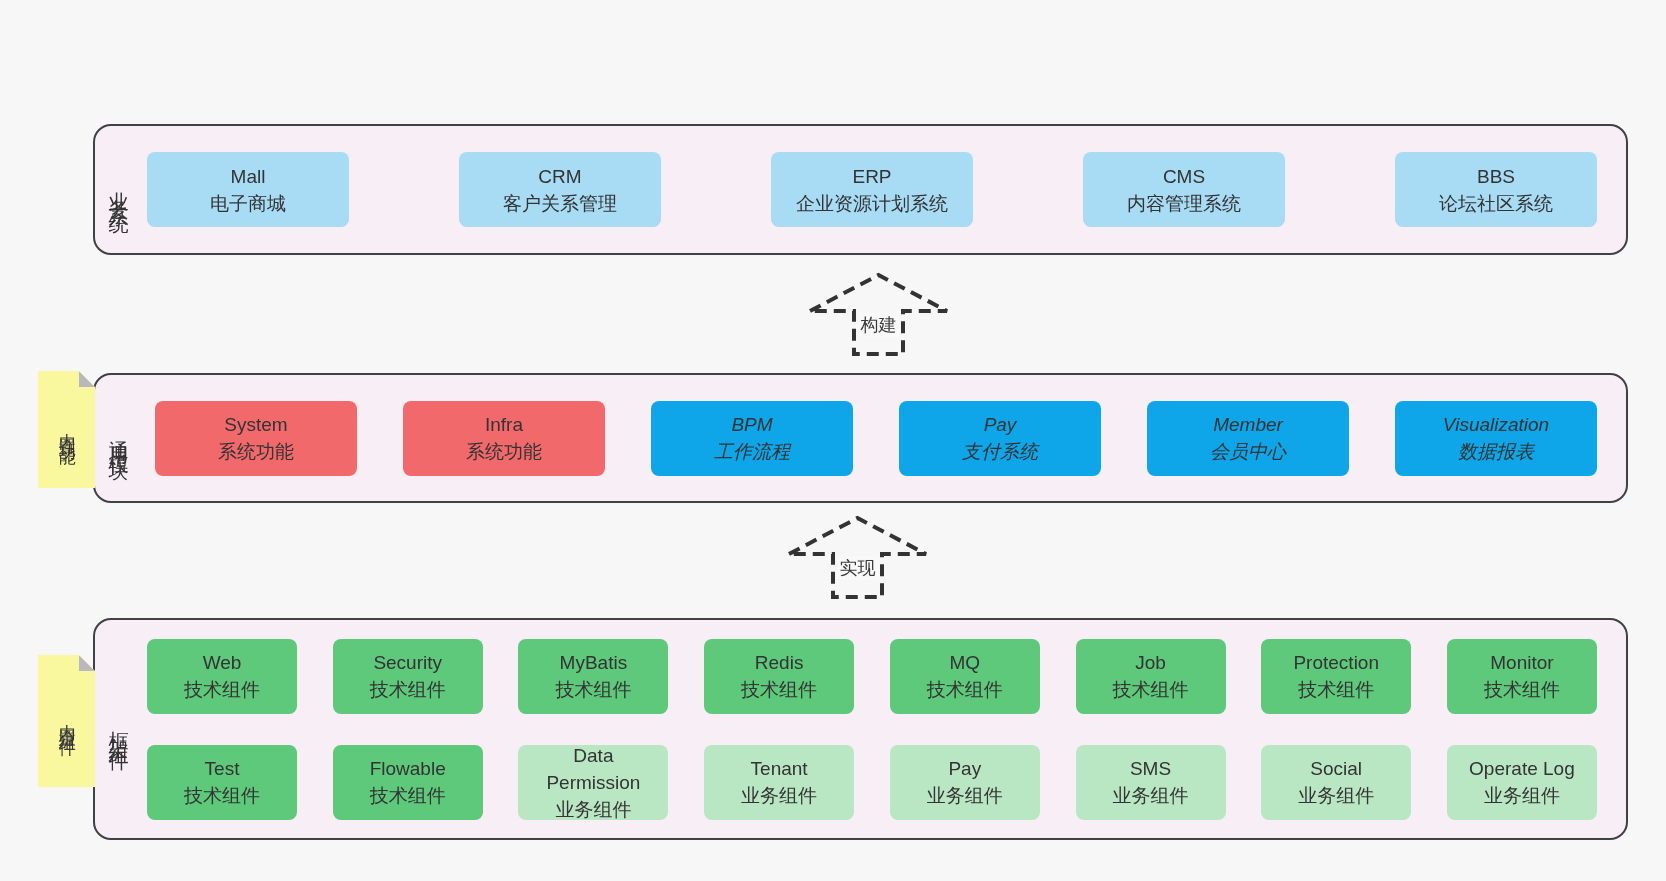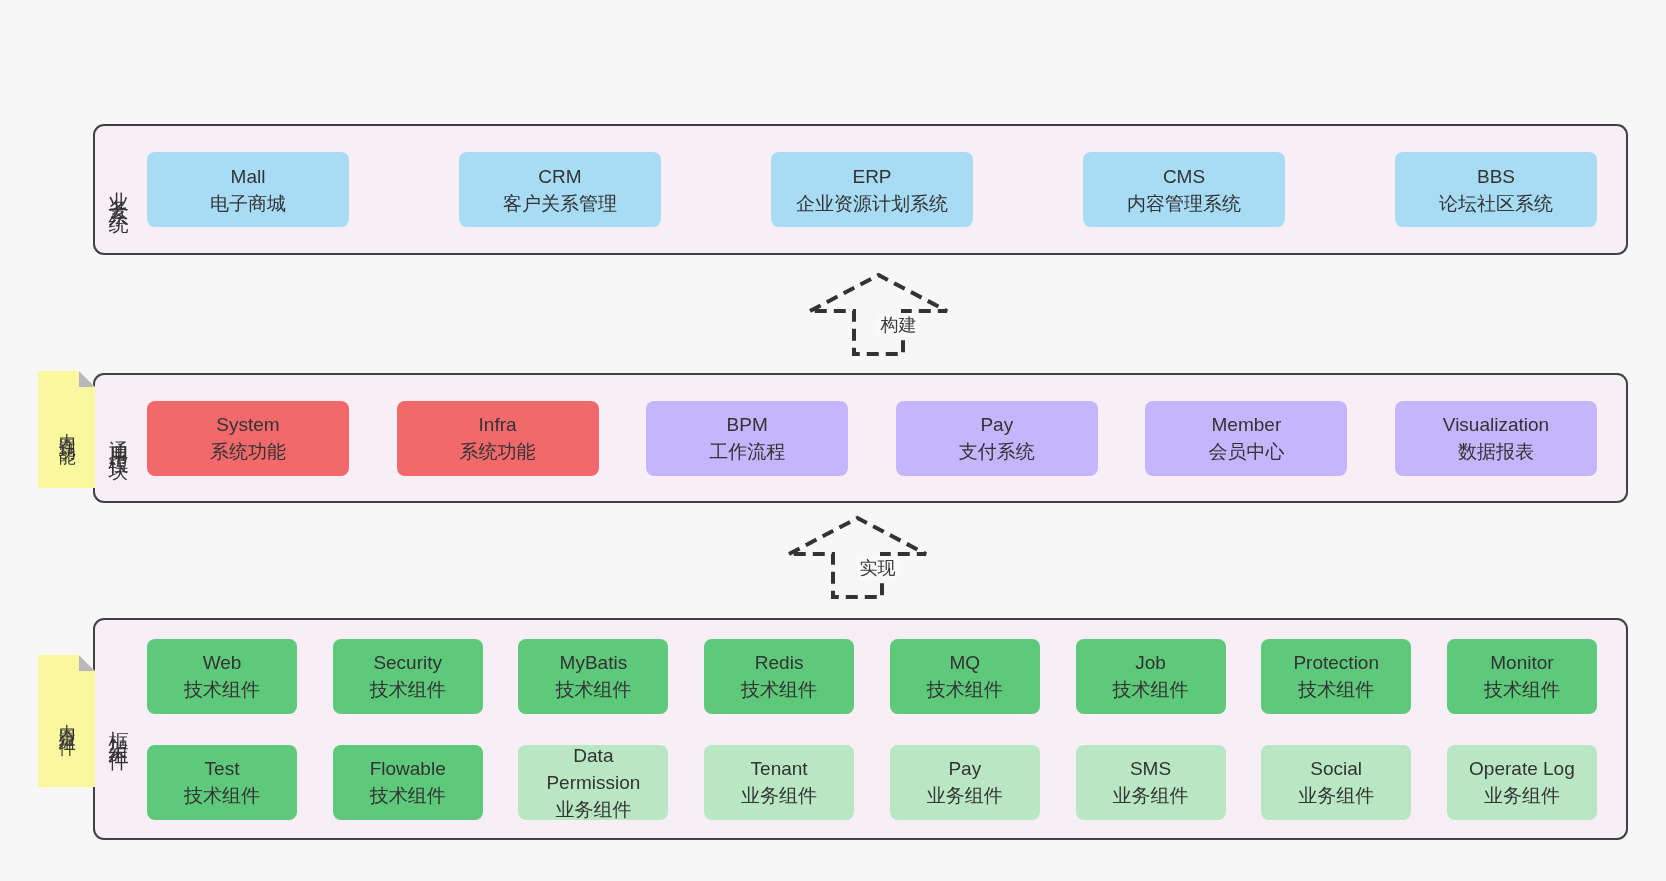--- a/index.html
+++ b/index.html
@@ -3,57 +3,57 @@
 <meta charset="utf-8">
 <style>
   * { margin:0; padding:0; box-sizing:border-box; }
   html,body { background:#f7f7f7; }
   body { font-family:"Liberation Sans","DejaVu Sans",sans-serif; color:#3a3a3a; }
   .canvas { position:relative; width:1666px; height:881px; background:#f7f7f7; overflow:hidden; }
 
   
   .layer {
     position:absolute; left:93px; width:1535px;
-    background:#f7eef6; border:2px solid #414145; border-radius:11px;
+    background:#f7eef6; border:2px solid #414145; border-radius:18px;
     display:flex; align-items:center;
   }
   .layer-business  { top:124px; height:131px; }
-  .layer-modules   { top:373px; height:130px; }
+  .layer-modules   { top:373px; height:130px;gap:8px; }
   .layer-framework { top:618px; height:222px; }
 
   .vlabel {
     writing-mode:vertical-rl; text-orientation:upright;
     font-size:20px; letter-spacing:7px; color:#333;
     margin-left:12px; flex:0 0 auto; line-height:1.2;
   }
 
   .boxes-area { flex:1; display:flex; flex-direction:column; justify-content:center; gap:31px; margin:0 29px 0 16px; }
   .box-row { display:flex; justify-content:space-between; }
 
   .box {
     height:75px; border-radius:8px;
     display:flex; flex-direction:column; align-items:center; justify-content:center;
     text-align:center; font-size:19px; line-height:27px; color:#333;
   }
   .box-w { width:202px; }
   .box-n { width:150px; padding:0 6px; }
   .blue  { background:#a7dcf4; }
   .red   { background:#f2696c; }
-  .pink  { background:#c4b5fd; }
+  .pink  { background:#0ea5e9;font-style:italic; }
   .green { background:#5ec87b; }
   .lgreen{ background:#b9e7c3; }
 
   
   .arrow { position:absolute; width:143px; height:86px; }
   .arrow-build     { left:807px; top:272px; }
   .arrow-implement { left:786px; top:515px; }
   .arrow svg { position:absolute; left:0; top:0; }
   .arrow-label {
     position:absolute; left:50%; top:41px; transform:translateX(-50%);
-    background:#f9f9f9; padding:0 3px; font-size:18px; color:#3a3a3a; white-space:nowrap;margin-left:20px;
+    background:#f9f9f9; padding:0 3px; font-size:18px; color:#3a3a3a; white-space:nowrap;
   }
 
   
   .note {
     position:absolute; left:38px; width:57px; background:#f9f89e; z-index:5;
     clip-path:polygon(0 0, calc(100% - 16px) 0, 100% 16px, 100% 100%, 0 100%);
     display:flex; align-items:center; justify-content:center;
   }
   .note-features   { top:371px; height:117px; }
   .note-components { top:655px; height:132px; }

